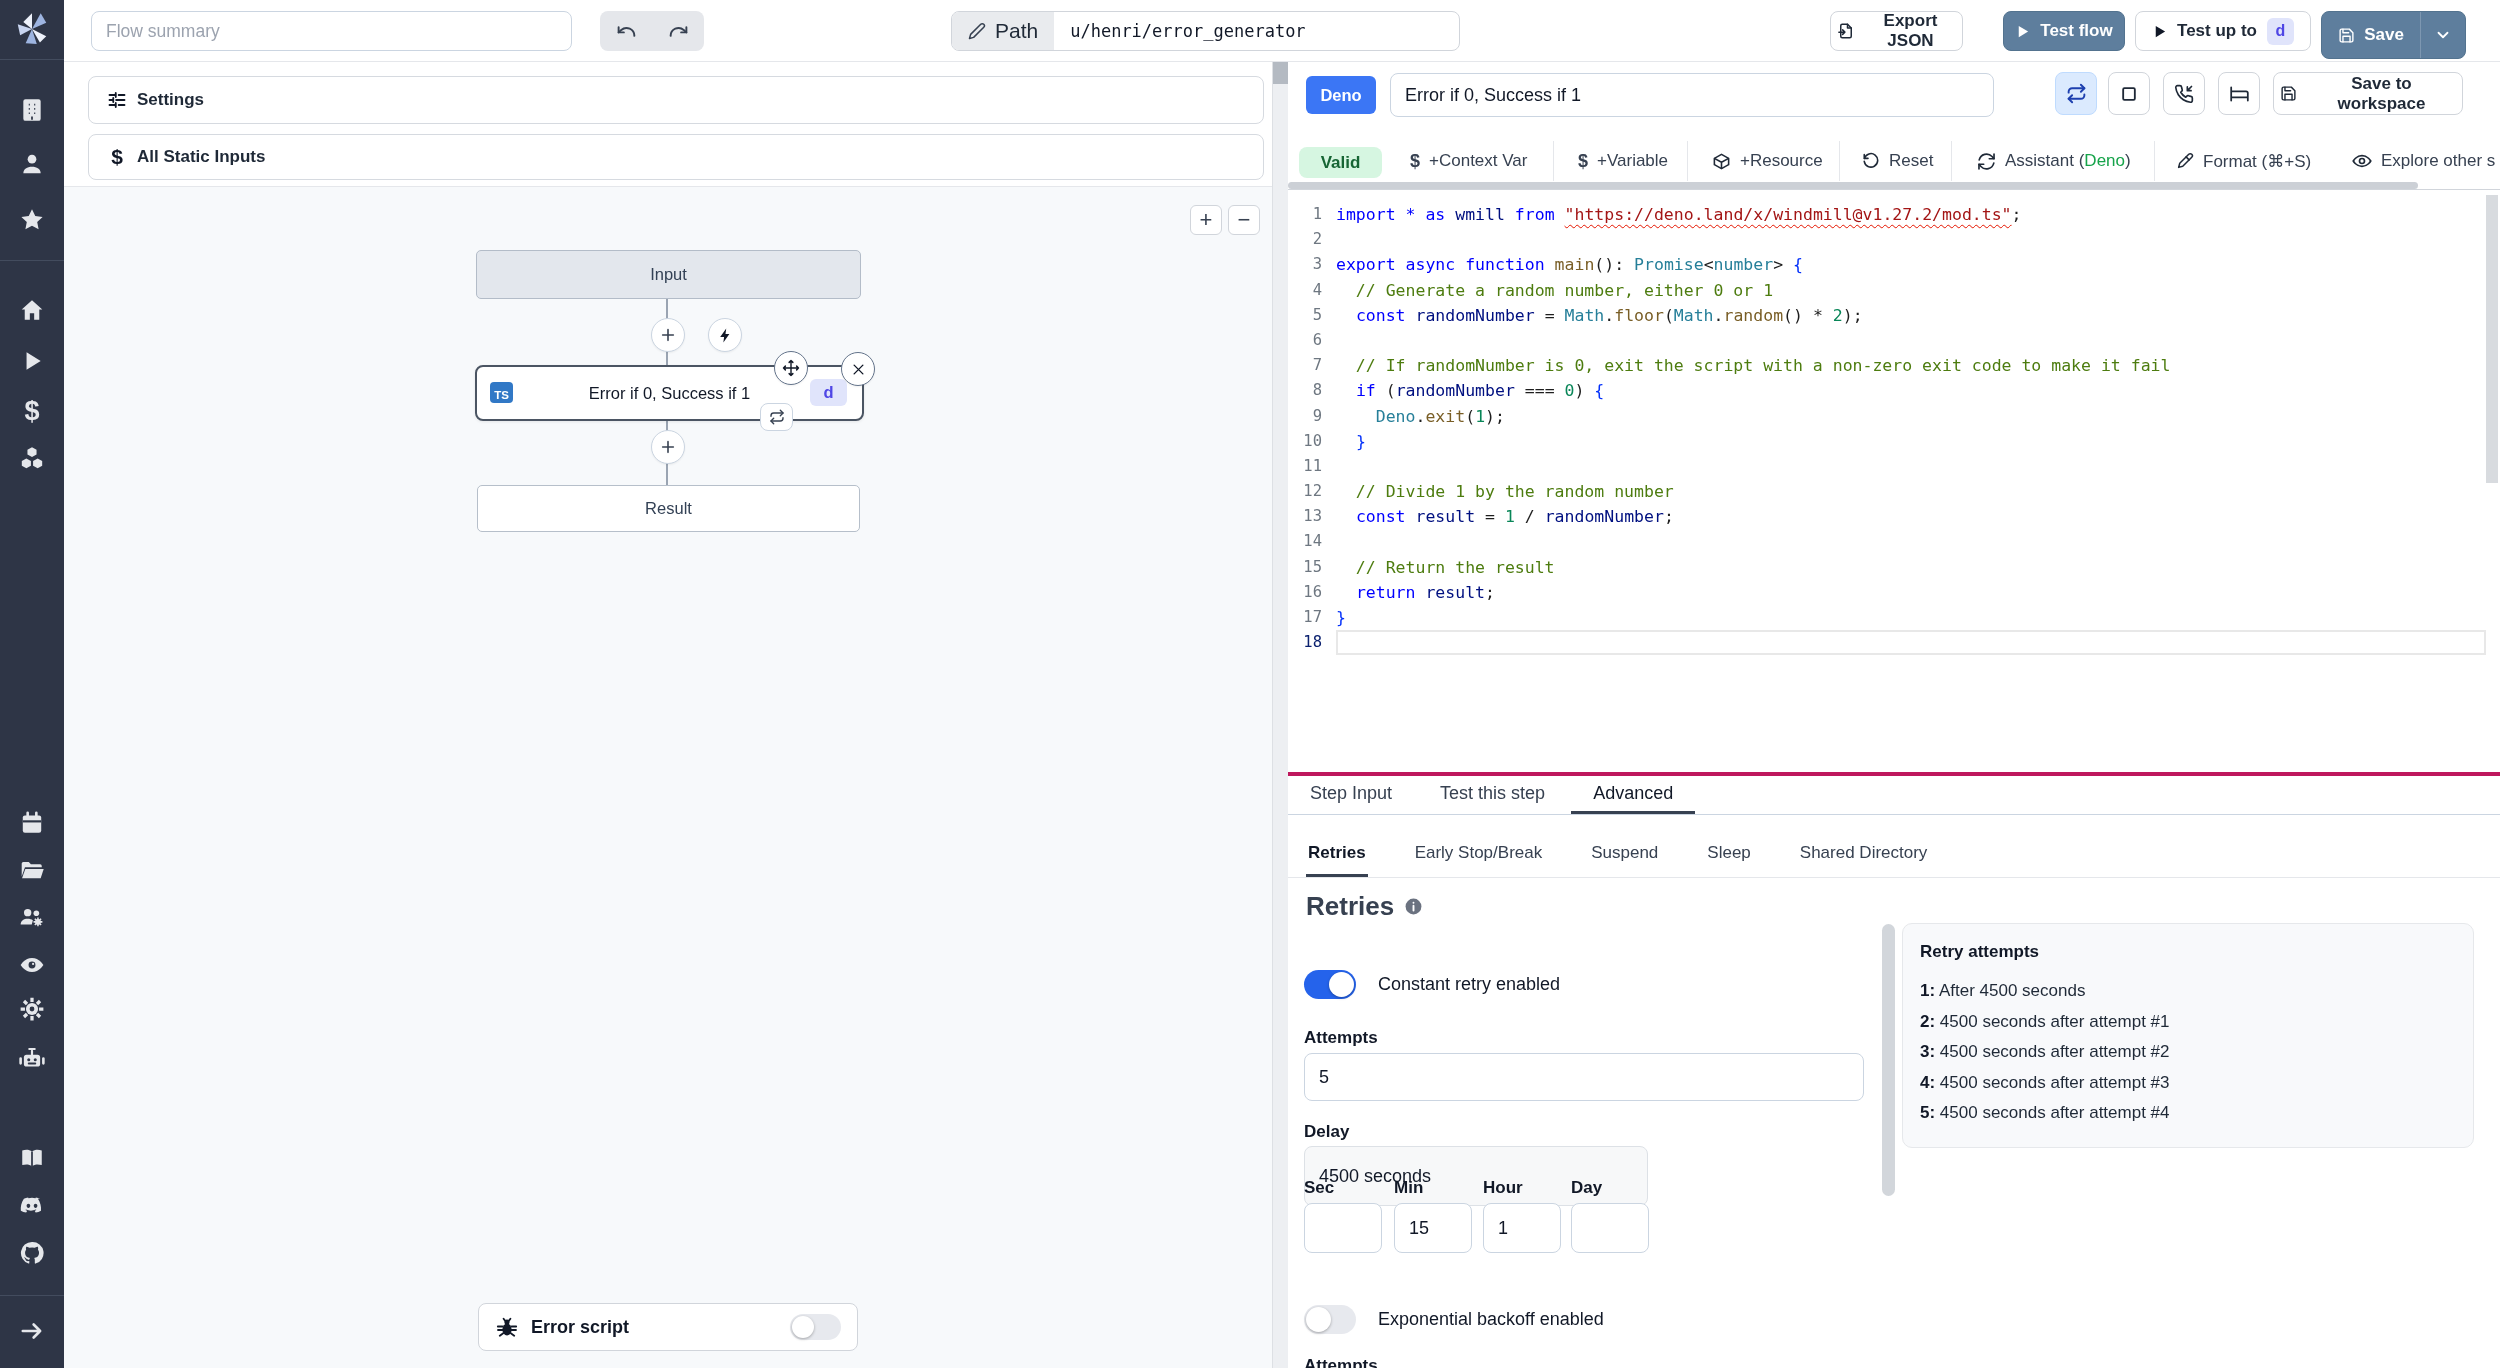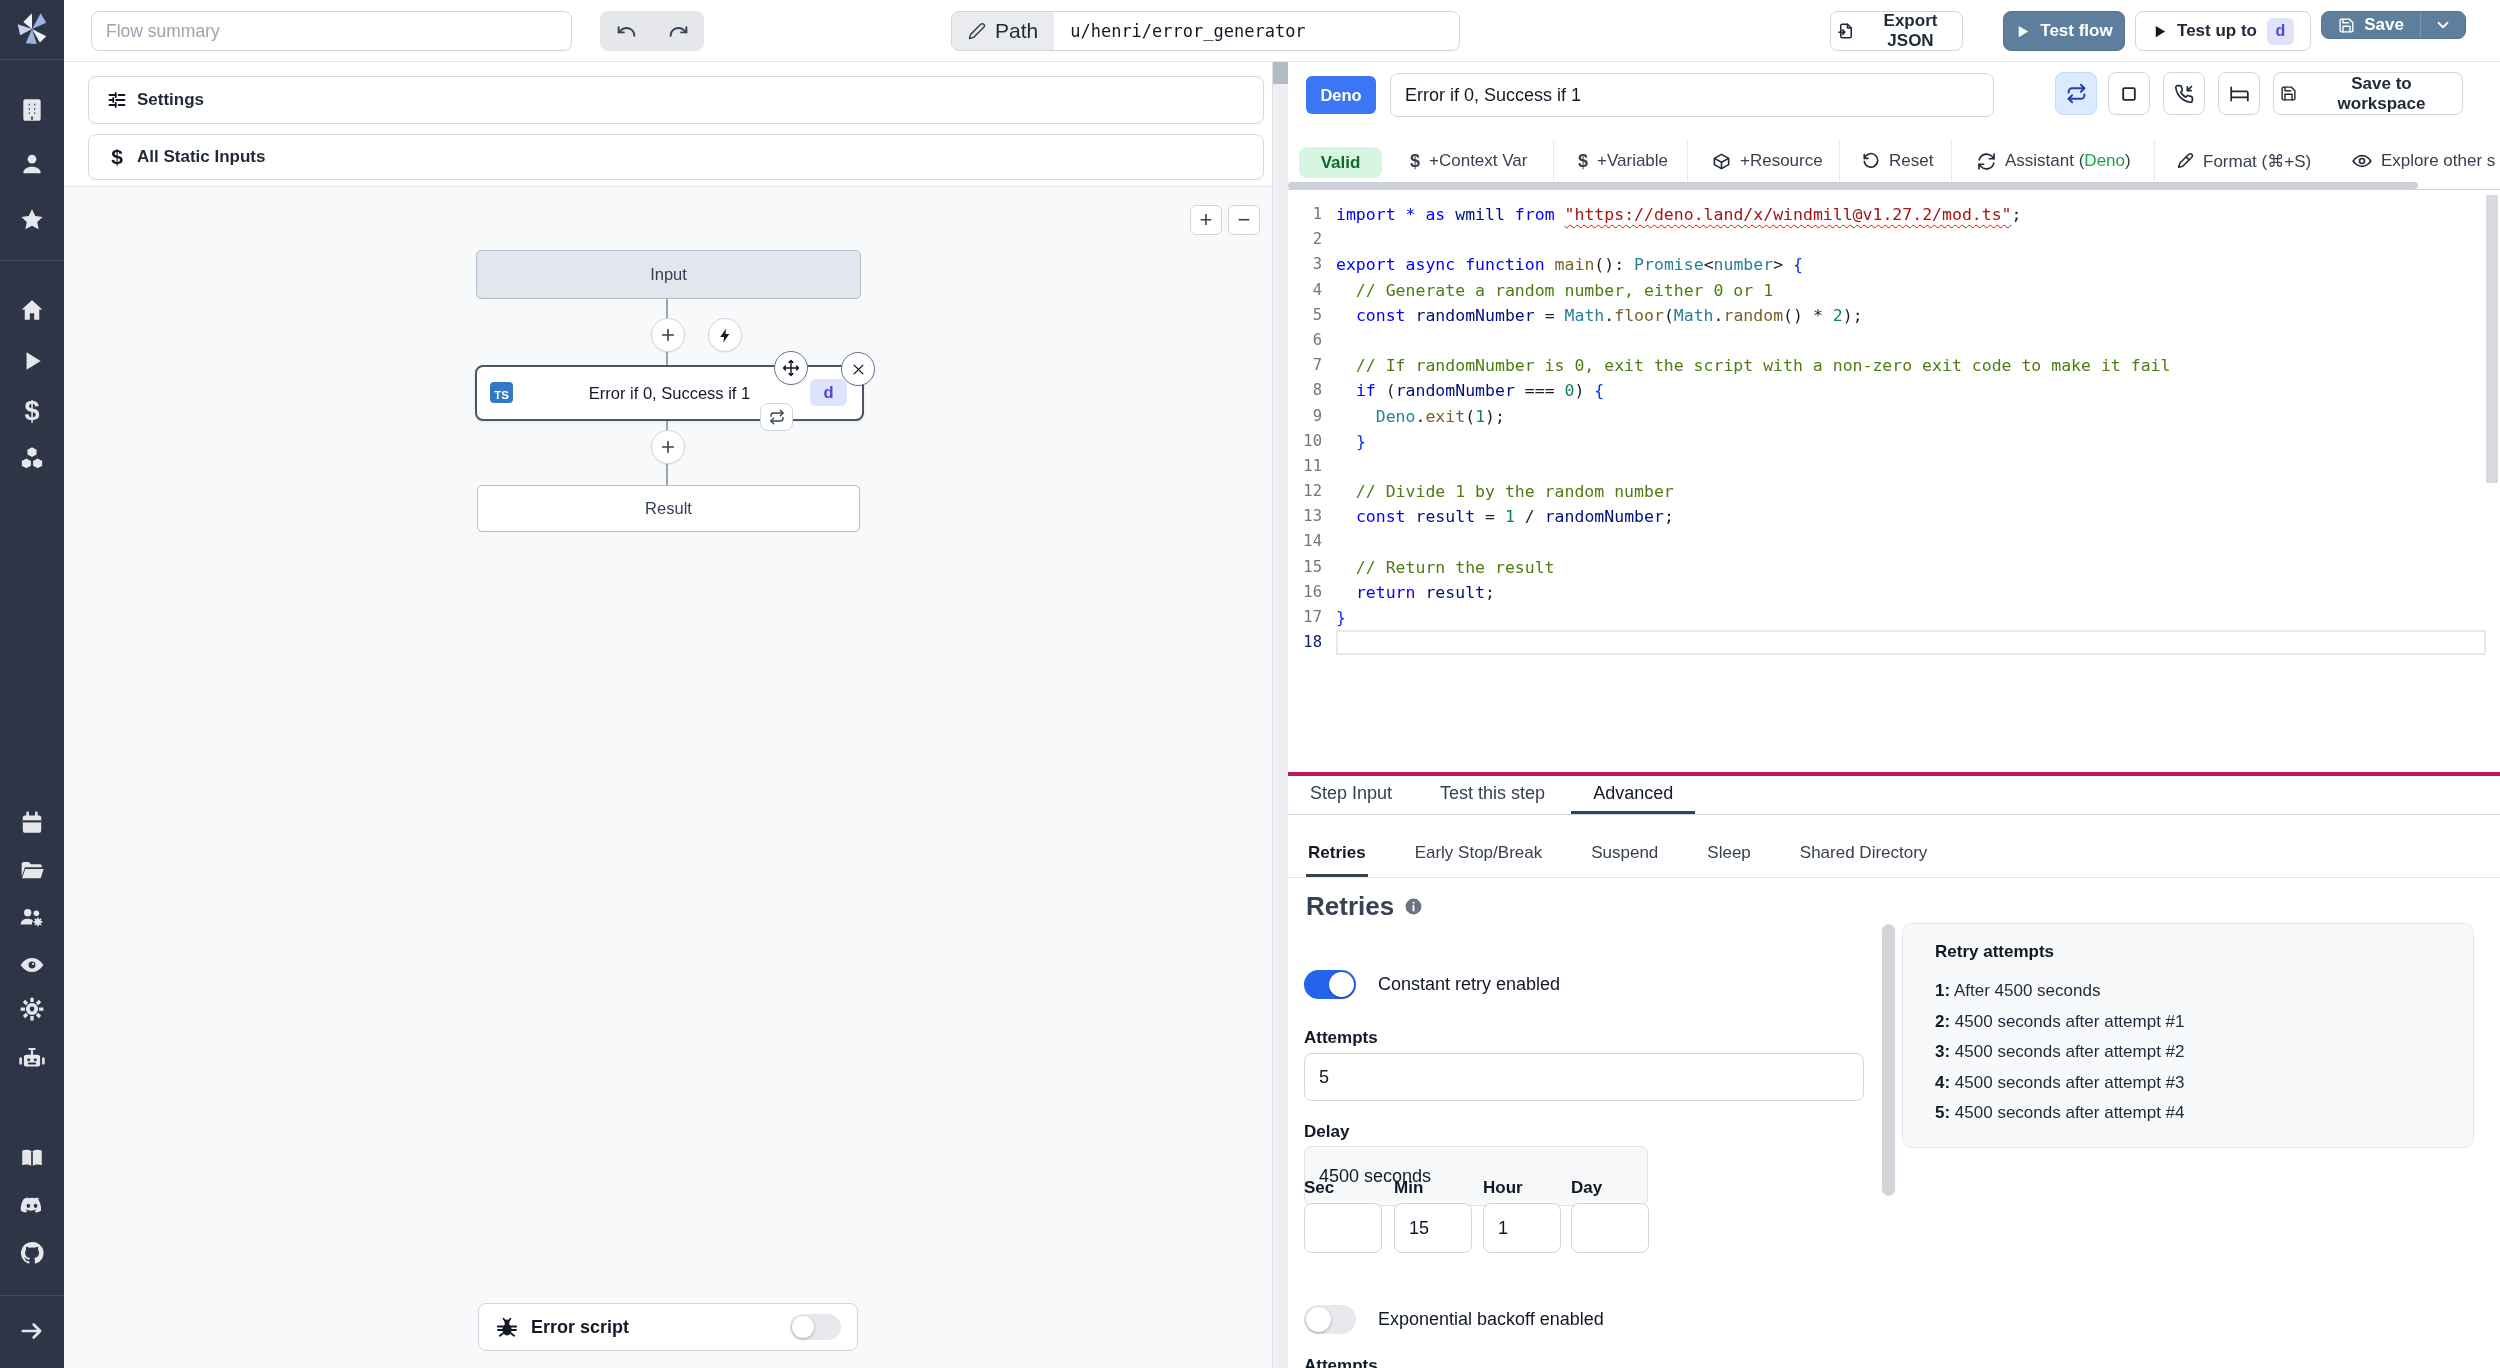--- a/index.html
+++ b/index.html
@@ -230,21 +230,21 @@
   <button class="abs btn" style="left:2135px;top:11px;width:176px;height:40px">
     <span>
       <svg class="ic" width="15" height="15" viewBox="0 0 24 24">
           <path d="M6 3l15 9-15 9z" fill="#111827"></path>
         </svg>
     </span>
     <span>Test up to</span>
     <span class="badge-d" style="width:27px;height:27px;font-size:16px">d</span>
   </button>
 
-  <div class="abs flex" style="left:2321px;top:11px;width:145px;height:28px;background:#5e7e9d;border:1px solid #53738f;border-radius:8px;overflow:hidden">
+  <div class="abs flex" style="left:2321px;top:11px;width:145px;height:48px;background:#5e7e9d;border:1px solid #53738f;border-radius:8px;overflow:hidden">
     <div class="flex" style="flex:1;justify-content:center;gap:9px;height:100%;cursor:pointer">
       <span>
         <svg class="ic" width="17" height="17" viewBox="0 0 24 24" fill="none" stroke="#fff" stroke-width="2" stroke-linecap="round" stroke-linejoin="round">
             <path d="M19 21H5a2 2 0 01-2-2V5a2 2 0 012-2h11l5 5v11a2 2 0 01-2 2z"></path>
             <path d="M17 21v-8H7v8M7 3v5h8"></path>
           </svg>
       </span>
       <span style="color:#fff;font-weight:700;font-size:17px">Save</span>
     </div>
     <div style="width:1px;height:100%;background:#7d97b1"></div>
@@ -606,21 +606,21 @@
       <span class="tgl off" style="width:52px;height:29px">
           <span class="knob" style="width:25px;height:25px"></span>
         </span>
       <span style="font-size:18px;color:#111827">Exponential backoff enabled</span>
     </div>
 
     <span class="abs lbl" style="left:16px;top:478px">Attempts</span>
 
     <div class="abs" style="left:594px;top:46px;width:13px;height:272px;background:#d2d6db;border-radius:7px"></div>
 
-    <div class="abs" style="left:614px;top:45px;width:572px;height:225px;background:#f8f9fb;border:1px solid #e6e8eb;border-radius:10px;padding:18px 32px;box-sizing:border-box">
+    <div class="abs" style="left:614px;top:45px;width:572px;height:225px;background:#f8f9fb;border:1px solid #e6e8eb;border-radius:10px;padding:18px 17px;box-sizing:border-box">
       <div style="font-size:17px;font-weight:700;color:#111827;margin-bottom:14px">Retry attempts</div>
       <div>
           <div class="rp-item"><span class="rp-n">1:</span><span> After 4500 seconds</span></div>
           <div class="rp-item"><span class="rp-n">2:</span><span> 4500 seconds after attempt #1</span></div>
           <div class="rp-item"><span class="rp-n">3:</span><span> 4500 seconds after attempt #2</span></div>
           <div class="rp-item"><span class="rp-n">4:</span><span> 4500 seconds after attempt #3</span></div>
           <div class="rp-item"><span class="rp-n">5:</span><span> 4500 seconds after attempt #4</span></div>
         </div>
     </div>
   </div>

